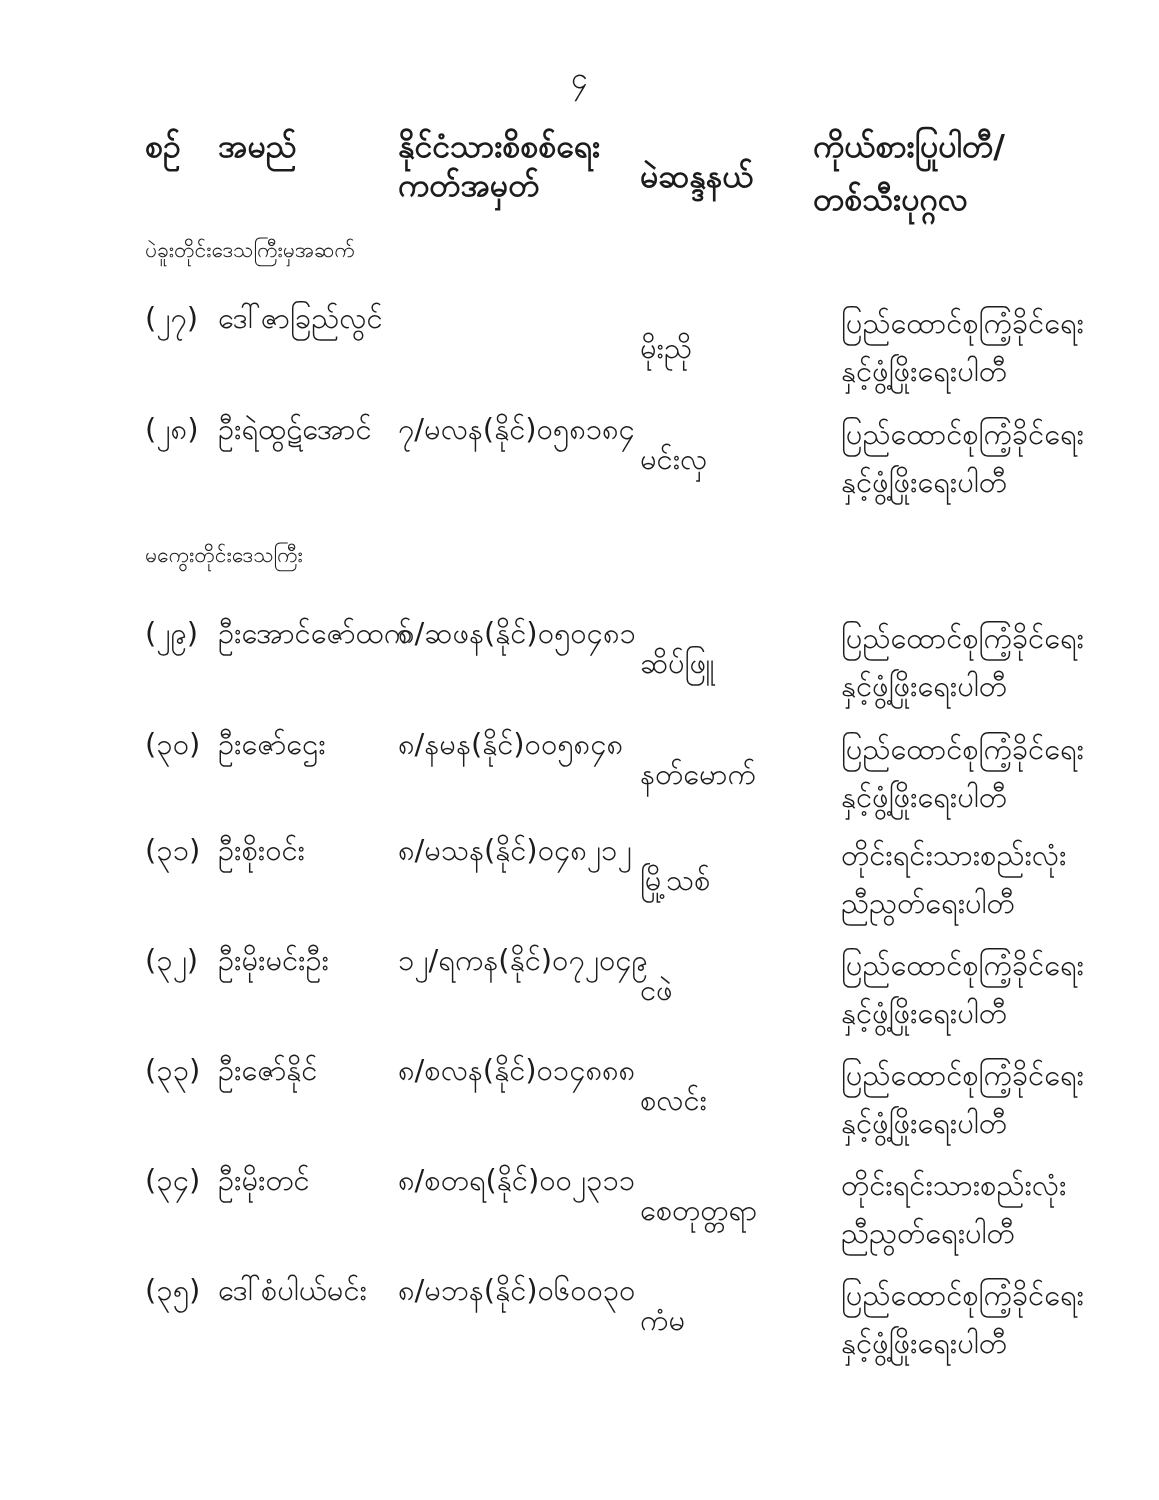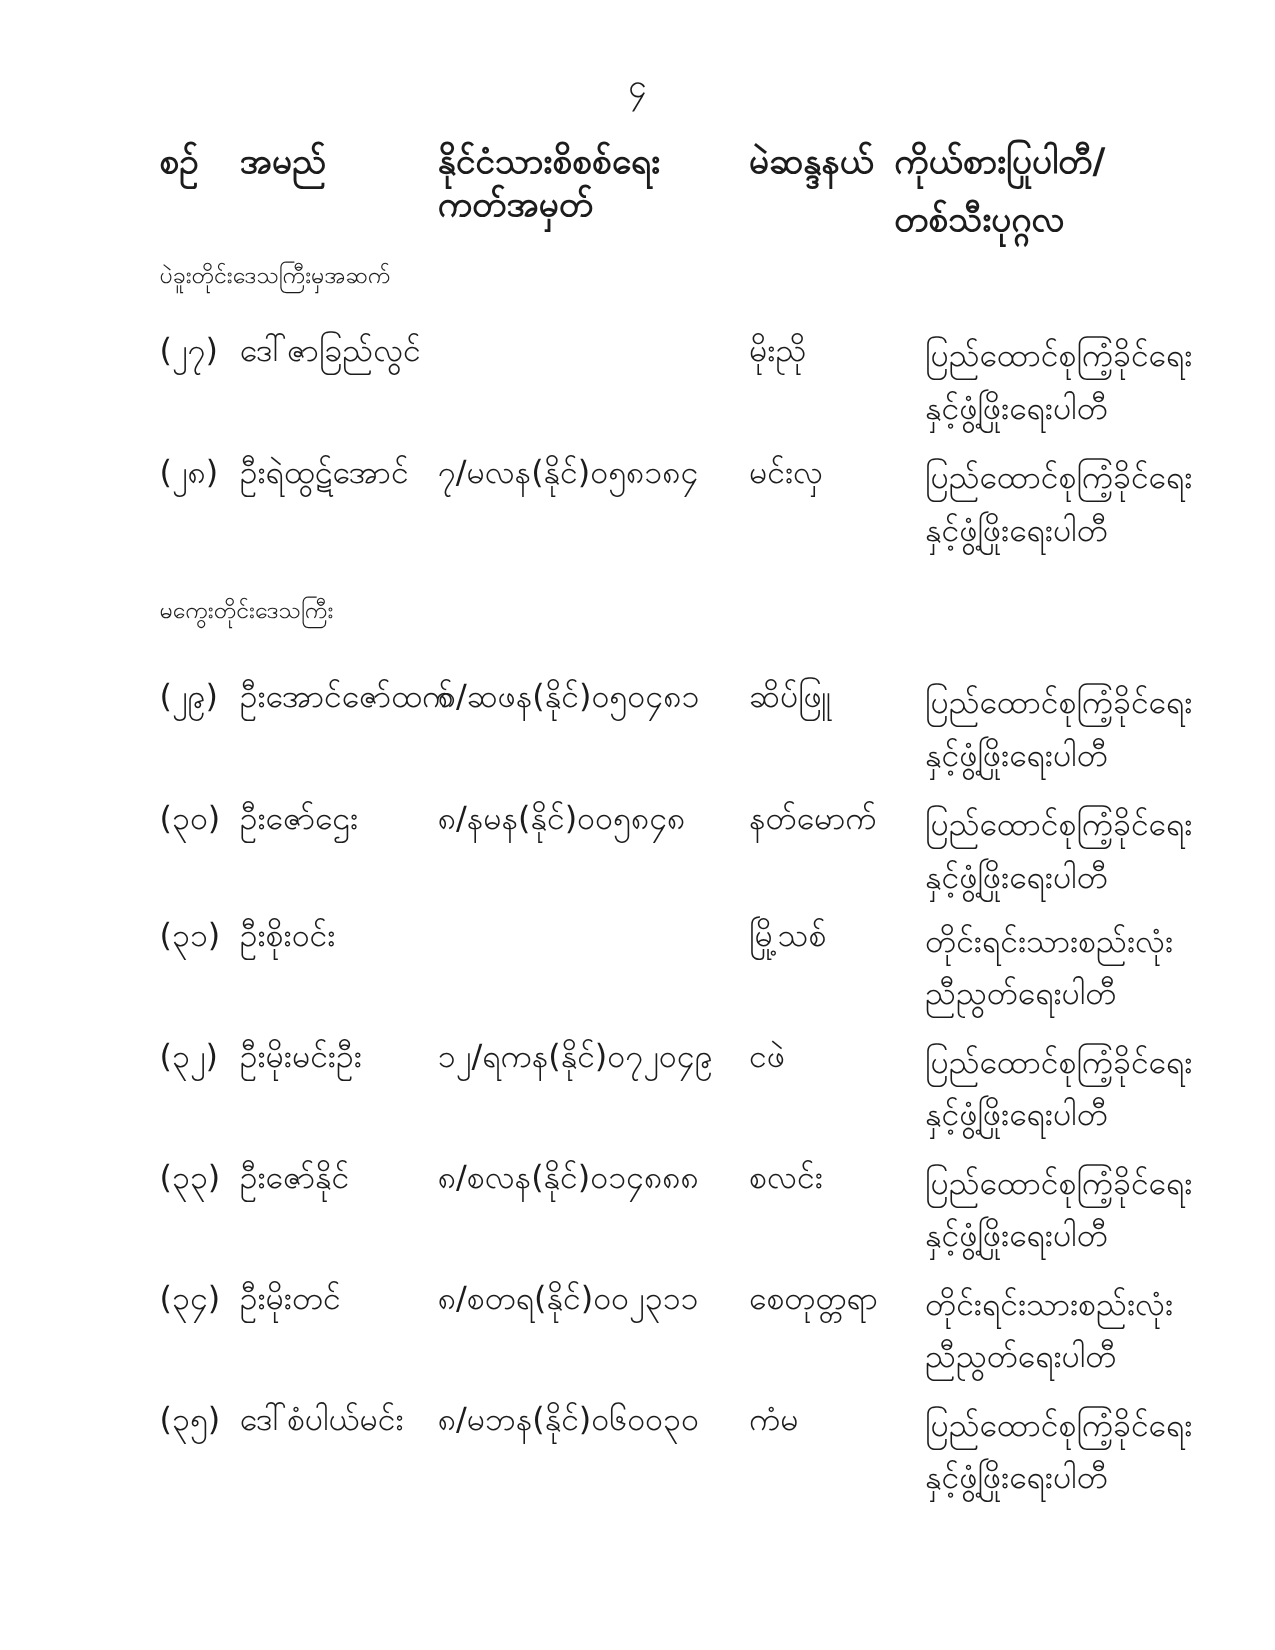--- a/index.html
+++ b/index.html
@@ -19,21 +19,21 @@
     text-align: center;
     font-size: 30px; font-weight: 400;
   }
   .hdr { font-weight: 700; font-size: 32px; }
   .section-title { font-weight: 400; font-size: 21px; left: 145px; }
   .body-text { font-size: 29px; font-weight: 400; }
   
   .c-no    { left: 145px; }
   .c-name  { left: 218px; }
   .c-nrc   { left: 398px; }
-  .c-const { left: 681px; }
+  .c-const { left: 640px; margin-top: 30px; }
   .c-party { left: 813px; }
   .party-line { line-height: 48px; margin-left: 28px; }
   .row { position: absolute; left: 0; width: 100%; height: 96px; }
   .row .cell { position: absolute; white-space: nowrap; }
 </style>
 </head>
 <body>
 
 <div class="canvas">
 
@@ -91,20 +91,21 @@
     <span class="cell c-const">နတ်မောက်</span>
     <span class="cell c-party">
       <div class="party-line">ပြည်ထောင်စုကြံ့ခိုင်ရေး</div>
       <div class="party-line">နှင့်ဖွံ့ဖြိုးရေးပါတီ</div>
     </span>
   </div>
 
   <div class="row body-text" style="top:831px">
     <span class="cell c-no">(၃၁)</span>
     <span class="cell c-name">ဦးစိုးဝင်း</span>
+    <span class="cell c-nrc">၈/မသန(နိုင်)၀၄၈၂၁၂</span>
     <span class="cell c-const">မြို့သစ်</span>
     <span class="cell c-party">
       <div class="party-line">တိုင်းရင်းသားစည်းလုံး</div>
       <div class="party-line">ညီညွတ်ရေးပါတီ</div>
     </span>
   </div>
 
   <div class="row body-text" style="top:941px">
     <span class="cell c-no">(၃၂)</span>
     <span class="cell c-name">ဦးမိုးမင်းဦး</span>

